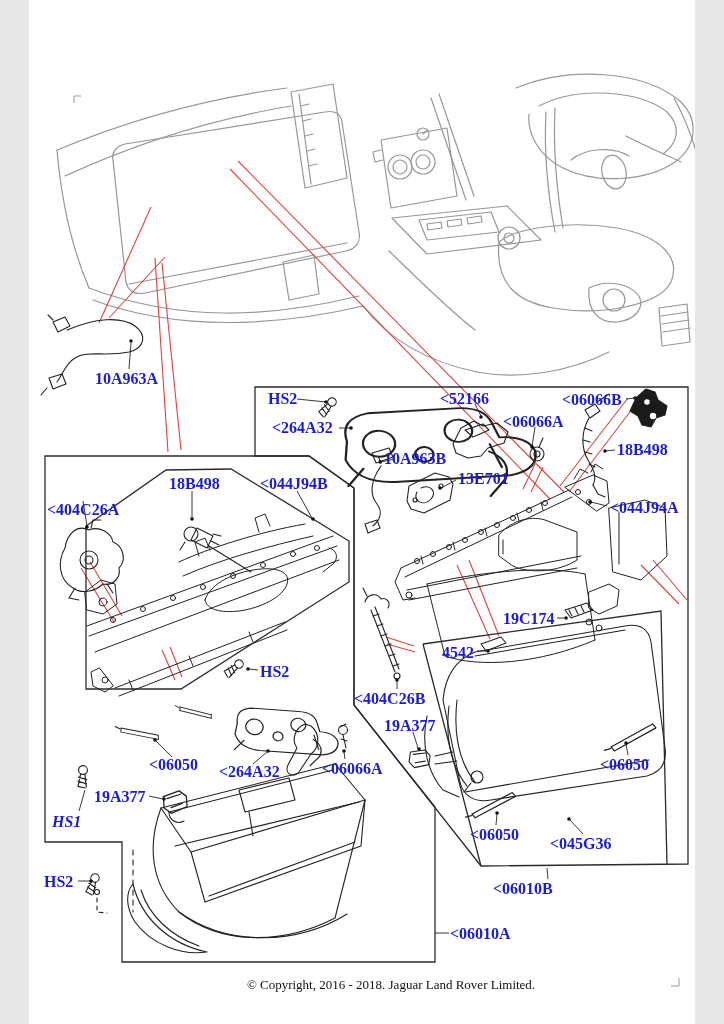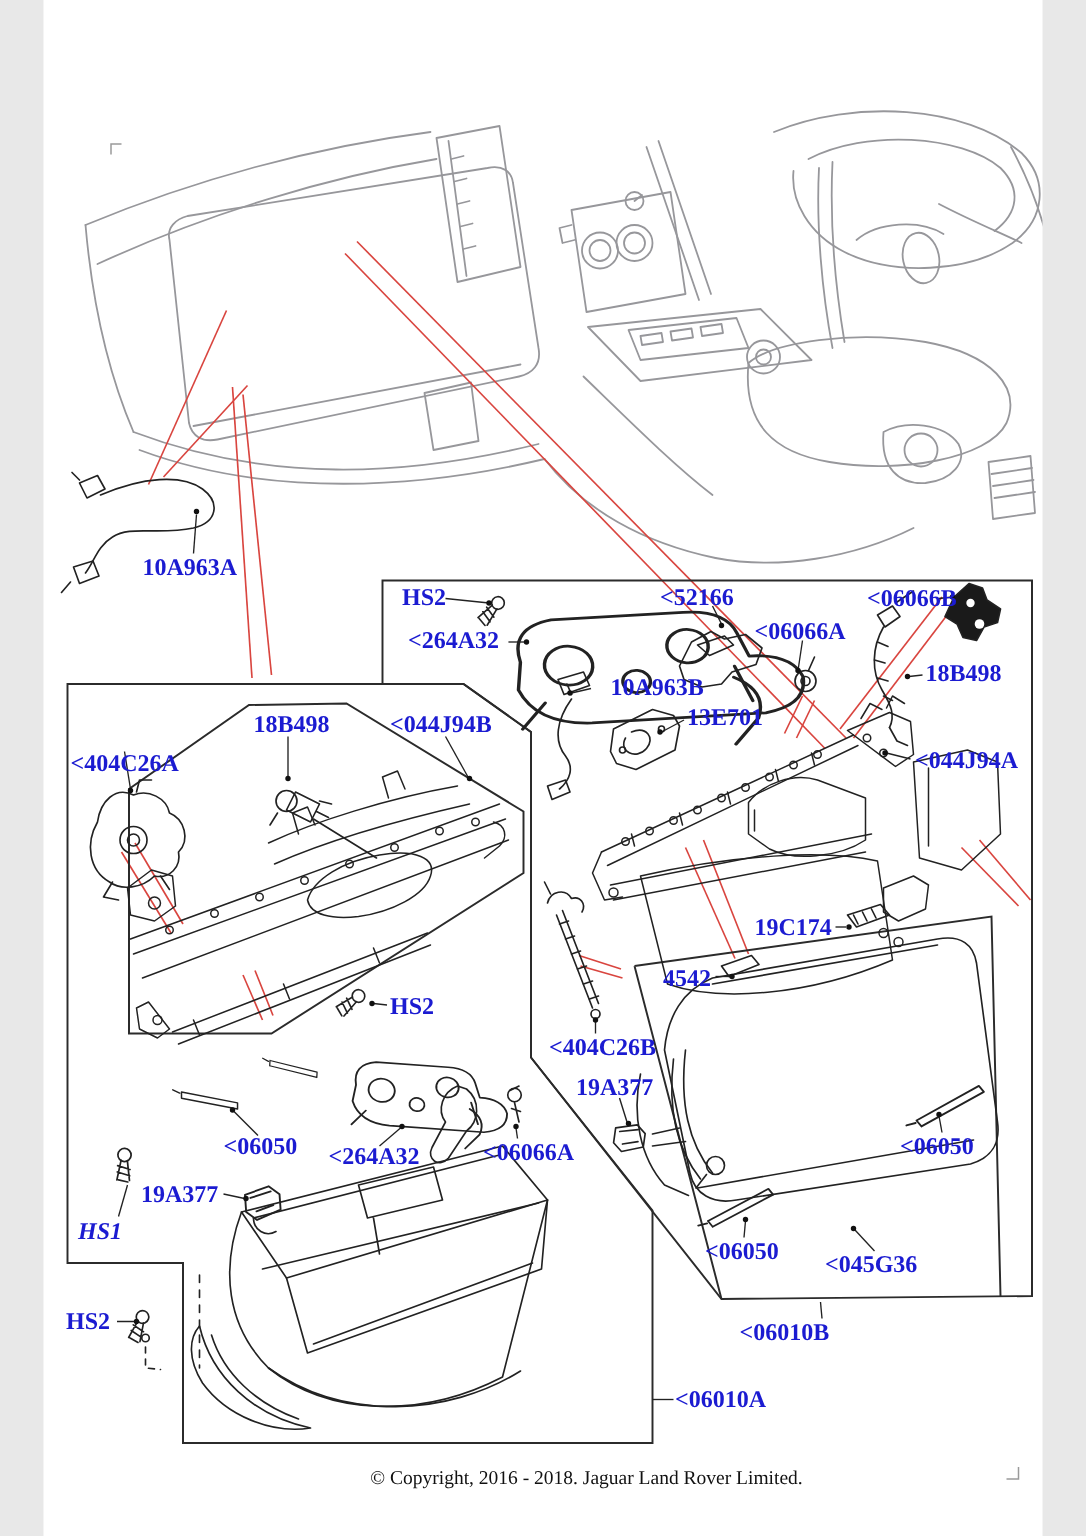--- a/index.html
+++ b/index.html
@@ -364,32 +364,32 @@
       <circle cx="468" cy="813" r="1.8"></circle>
         <circle cx="540" cy="819" r="1.8"></circle>
     </g>
   </svg>
 
   <div>
       <span class="callout" style="left: 66px; top: 370px;">10A963A</span>
       <span class="callout" style="left: 239px; top: 390px;">HS2</span>
       <span class="callout" style="left: 243px; top: 419px;">&lt;264A32</span>
       <span class="callout" style="left: 411px; top: 390px;">&lt;52166</span>
-      <span class="callout" style="left: 533px; top: 391px; margin-left: 16px;">&lt;06066B</span>
+      <span class="callout" style="left: 533px; top: 391px;">&lt;06066B</span>
       <span class="callout" style="left: 474px; top: 413px;">&lt;06066A</span>
       <span class="callout" style="left: 588px; top: 441px;">18B498</span>
-      <span class="callout" style="left: 378px; top: 450px; text-align: right;">10A963B</span>
+      <span class="callout" style="left: 355px; top: 450px; text-align: right;">10A963B</span>
       <span class="callout" style="left: 429px; top: 470px;">13E701</span>
       <span class="callout" style="left: 18px; top: 486px; margin-top: 15px;">&lt;404C26A</span>
       <span class="callout" style="left: 140px; top: 475px;">18B498</span>
       <span class="callout" style="left: 231px; top: 475px;">&lt;044J94B</span>
       <span class="callout" style="left: 581px; top: 499px;">&lt;044J94A</span>
       <span class="callout" style="left: 474px; top: 610px; text-align: right;">19C174</span>
       <span class="callout" style="left: 413px; top: 644px;">4542</span>
-      <span class="callout" style="left: 325px; top: 690px; margin-left: 12px;">&lt;404C26B</span>
+      <span class="callout" style="left: 325px; top: 690px;">&lt;404C26B</span>
       <span class="callout" style="left: 355px; top: 717px;">19A377</span>
       <span class="callout" style="left: 231px; top: 663px;">HS2</span>
       <span class="callout" style="left: 120px; top: 756px;">&lt;06050</span>
       <span class="callout" style="left: 190px; top: 763px;">&lt;264A32</span>
       <span class="callout" style="left: 293px; top: 760px;">&lt;06066A</span>
       <span class="callout" style="left: 65px; top: 788px;">19A377</span>
       <span class="callout" style="left: 23px; top: 813px; font-style: italic;">HS1</span>
       <span class="callout" style="left: 571px; top: 756px;">&lt;06050</span>
       <span class="callout" style="left: 441px; top: 826px;">&lt;06050</span>
       <span class="callout" style="left: 521px; top: 835px;">&lt;045G36</span>

